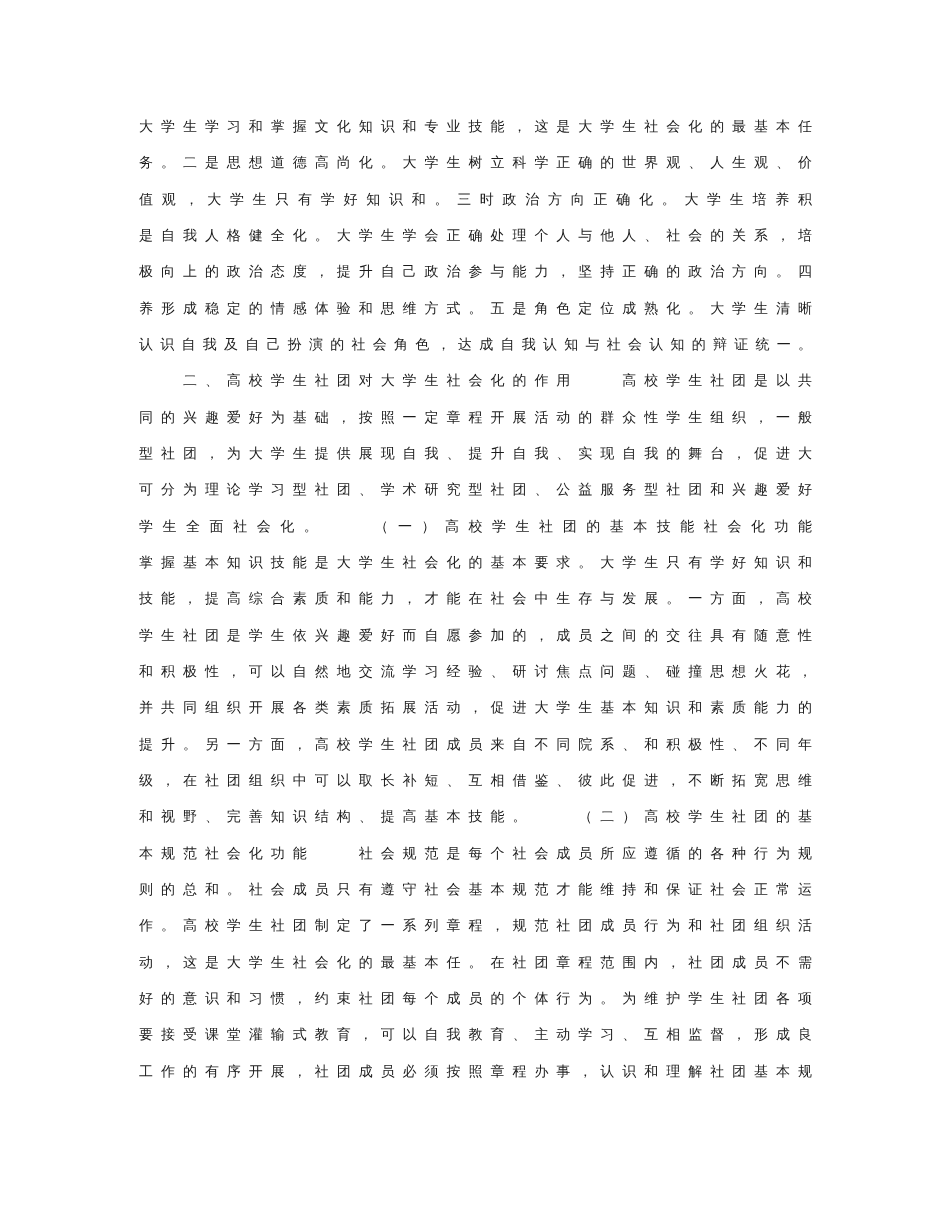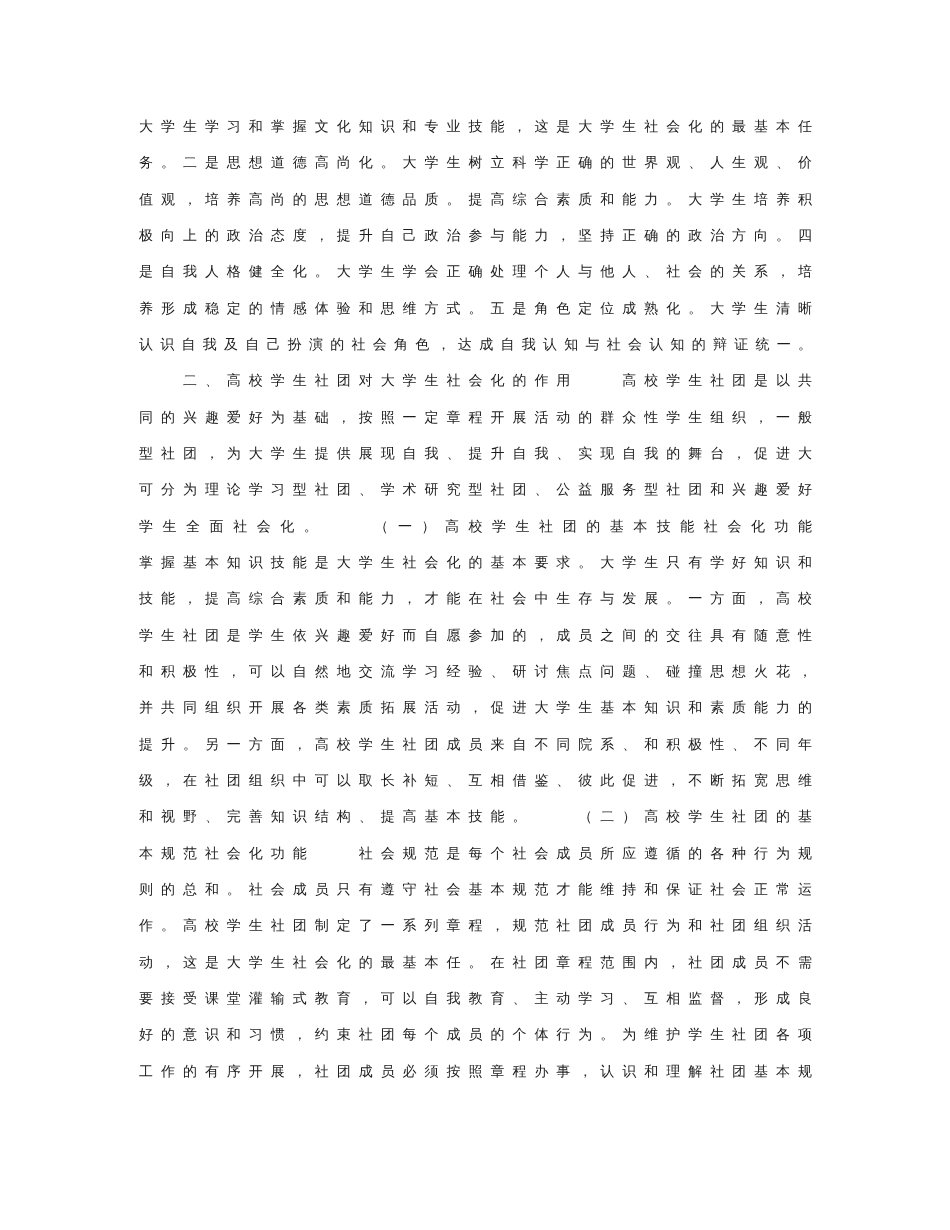--- a/index.html
+++ b/index.html
@@ -34,39 +34,39 @@
     overflow: visible;
   }
 </style>
 </head>
 <body>
 
 <div class="viewport">
   <div class="doc">
       <div class="line">大学生学习和掌握文化知识和专业技能，这是大学生社会化的最基本任</div>
       <div class="line">务。二是思想道德高尚化。大学生树立科学正确的世界观、人生观、价</div>
-      <div class="line">值观，培养高尚的思想道德品质。提高综合素质和能力。大学生培养积</div>
+      <div class="line">值观，大学生只有学好知识和。三时政治方向正确化。大学生培养积</div>
+      <div class="line">是自我人格健全化。大学生学会正确处理个人与他人、社会的关系，培</div>
       <div class="line">极向上的政治态度，提升自己政治参与能力，坚持正确的政治方向。四</div>
-      <div class="line">是自我人格健全化。大学生学会正确处理个人与他人、社会的关系，培</div>
       <div class="line">养形成稳定的情感体验和思维方式。五是角色定位成熟化。大学生清晰</div>
       <div class="line">认识自我及自己扮演的社会角色，达成自我认知与社会认知的辩证统一。</div>
       <div class="line">　　二、高校学生社团对大学生社会化的作用　　高校学生社团是以共</div>
       <div class="line">同的兴趣爱好为基础，按照一定章程开展活动的群众性学生组织，一般</div>
       <div class="line">型社团，为大学生提供展现自我、提升自我、实现自我的舞台，促进大</div>
       <div class="line">可分为理论学习型社团、学术研究型社团、公益服务型社团和兴趣爱好</div>
       <div class="line">学生全面社会化。　　（一）高校学生社团的基本技能社会化功能</div>
       <div class="line">掌握基本知识技能是大学生社会化的基本要求。大学生只有学好知识和</div>
       <div class="line">技能，提高综合素质和能力，才能在社会中生存与发展。一方面，高校</div>
       <div class="line">学生社团是学生依兴趣爱好而自愿参加的，成员之间的交往具有随意性</div>
       <div class="line">和积极性，可以自然地交流学习经验、研讨焦点问题、碰撞思想火花，</div>
       <div class="line">并共同组织开展各类素质拓展活动，促进大学生基本知识和素质能力的</div>
       <div class="line">提升。另一方面，高校学生社团成员来自不同院系、和积极性、不同年</div>
       <div class="line">级，在社团组织中可以取长补短、互相借鉴、彼此促进，不断拓宽思维</div>
       <div class="line">和视野、完善知识结构、提高基本技能。　　（二）高校学生社团的基</div>
       <div class="line">本规范社会化功能　　社会规范是每个社会成员所应遵循的各种行为规</div>
       <div class="line">则的总和。社会成员只有遵守社会基本规范才能维持和保证社会正常运</div>
       <div class="line">作。高校学生社团制定了一系列章程，规范社团成员行为和社团组织活</div>
       <div class="line">动，这是大学生社会化的最基本任。在社团章程范围内，社团成员不需</div>
+      <div class="line">好的意识和习惯，约束社团每个成员的个体行为。为维护学生社团各项</div>
       <div class="line">要接受课堂灌输式教育，可以自我教育、主动学习、互相监督，形成良</div>
-      <div class="line">好的意识和习惯，约束社团每个成员的个体行为。为维护学生社团各项</div>
       <div class="line">工作的有序开展，社团成员必须按照章程办事，认识和理解社团基本规</div>
     </div>
 </div>
 
 </body></html>

